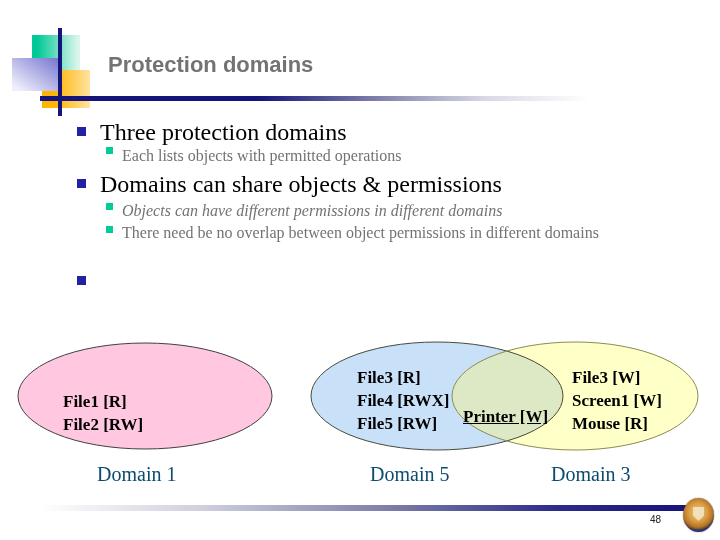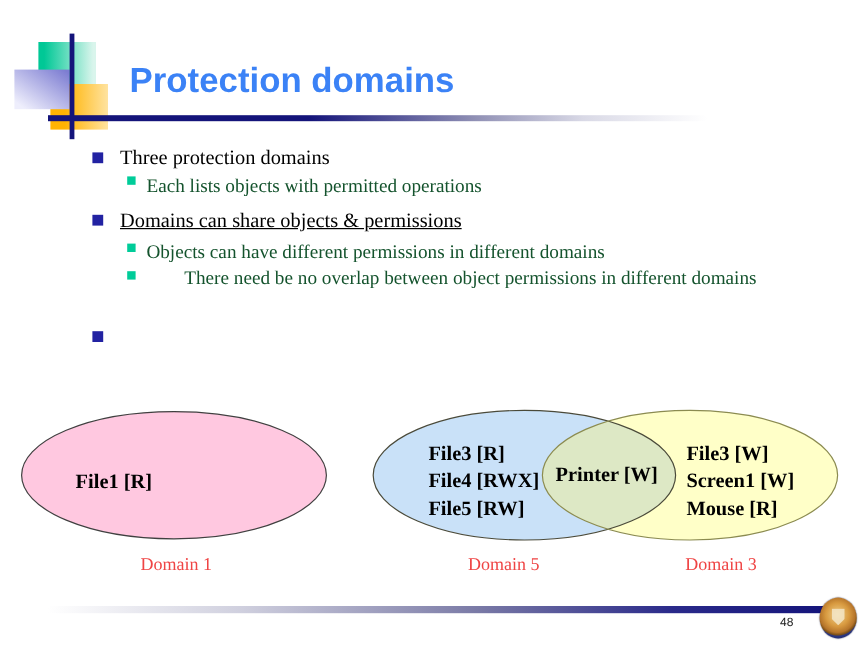--- a/index.html
+++ b/index.html
@@ -13,35 +13,35 @@
     background:linear-gradient(to right,#00c896 10%,#d9f5ec 95%);z-index:1;}
   .sq-orange{left:42px;top:70px;width:48px;height:38px;
     background:linear-gradient(to right,#ffb302 25%,#ffe3a0 100%);z-index:2;}
   .sq-purple{left:12px;top:58px;width:46px;height:33px;
     background:linear-gradient(to bottom left,#7d7dd2 5%,#eeeefc 90%);z-index:3;}
   .vline{position:absolute;left:58px;top:28px;width:4px;height:88px;background:#14147a;z-index:4;}
   .title-bar{position:absolute;left:40px;top:96px;width:572px;height:5px;z-index:4;
     background:linear-gradient(to right,#14147a 0%,#14147a 38%,#8f8fb4 62%,#d9d9e6 78%,rgba(255,255,255,0) 96%);}
   
   .slide-title{position:absolute;left:108px;top:52px;
-    font-family:"Liberation Sans",sans-serif;font-size:29px;font-weight:600;
-    color:#3b82f6;letter-spacing:0px;z-index:5;}
+    font-family:"Liberation Sans",sans-serif;font-size:22px;font-weight:600;
+    color:#737373;letter-spacing:0px;z-index:5;}
   
   .bullet-sq1{position:absolute;width:9px;height:9px;background:#2222a2;}
   .bullet-sq2{position:absolute;width:7px;height:7px;background:#00cc99;}
-  .l1text{position:absolute;left:100px;font-size:17px;color:#000;line-height:26px;}
-  .l2text{position:absolute;left:122px;font-size:16px;color:#14532d;line-height:24px;}
+  .l1text{position:absolute;left:100px;font-size:24px;color:#000;line-height:26px;}
+  .l2text{position:absolute;left:122px;font-size:16px;color:#737373;line-height:24px;}
   
   #venn-layer{position:absolute;left:0;top:330px;width:720px;height:145px;}
   .ftext{position:absolute;font-size:17px;font-weight:bold;color:#000;line-height:23px;white-space:nowrap;}
   .d1-items{left:63px;top:390px;}
   .d2-items{left:357px;top:366px;}
   .d3-items{left:572px;top:366px;}
-  .shared-item{left:463px;top:384px;}
-  .domain-label{position:absolute;top:463px;font-size:15px;color:#ef4444;white-space:nowrap;margin-left:20px;}
+  .shared-item{left:463px;top:405px;text-decoration:underline;}
+  .domain-label{position:absolute;top:463px;font-size:20px;color:#0c4a6e;white-space:nowrap;}
   .dl1{left:97px;} .dl2{left:370px;} .dl3{left:551px;text-align:center;}
   
   .footer-bar{position:absolute;left:40px;top:505px;width:650px;height:6px;
     background:linear-gradient(to right,rgba(255,255,255,0) 0%,#cfcfde 25%,#7a7aa6 55%,#2a2a8a 80%,#14147a 100%);}
   .page-number{position:absolute;left:650px;top:514px;font-family:"Liberation Sans",sans-serif;
     font-size:10px;color:#222;}
   .seal{position:absolute;left:683px;top:498px;width:31px;height:34px;border-radius:50%;
     background:radial-gradient(circle at 48% 42%,#f0cf8a 0%,#d89a40 38%,#b5742a 58%,#7a4f16 66%,#2a3580 70%,#131c57 100%);
     box-shadow:0 0 1px #0a0f35;}
   .seal-shield{position:absolute;left:10px;top:9px;width:11px;height:14px;background:#f3e6c8;
@@ -60,44 +60,45 @@
 
   <div class="slide-title">Protection domains</div>
 
   <div class="bullet-sq1" style="left:77px;top:127px;"></div>
   <div class="l1text" style="top:119px;">Three protection domains</div>
 
   <div class="bullet-sq2" style="left:106px;top:147px;"></div>
   <div class="l2text" style="top:144px;">Each lists objects with permitted operations</div>
 
   <div class="bullet-sq1" style="left:77px;top:179px;"></div>
-  <div class="l1text" style="top:171px;text-decoration:underline;">Domains can share objects &amp; permissions</div>
+  <div class="l1text" style="top:171px;">Domains can share objects &amp; permissions</div>
 
   <div class="bullet-sq2" style="left:106px;top:203px;"></div>
-  <div class="l2text" style="top:199px;">Objects can have different permissions in different domains</div>
+  <div class="l2text" style="top:199px;font-style:italic;">Objects can have different permissions in different domains</div>
 
   <div class="bullet-sq2" style="left:106px;top:226px;"></div>
-  <div class="l2text" style="top:221px;width:540px;text-align:center;">There need be no overlap between object permissions in different domains</div>
+  <div class="l2text" style="top:221px;width:540px;">There need be no overlap between object permissions in different domains</div>
 
   <div class="bullet-sq1" style="left:77px;top:276px;"></div>
 
   <svg id="venn-layer" viewBox="0 0 720 145" xmlns="http://www.w3.org/2000/svg" aria-hidden="true">
     <clipPath id="clipYellow">
         <ellipse cx="575" cy="66" rx="123" ry="54"></ellipse>
       </clipPath>
     <ellipse cx="145" cy="66" rx="127" ry="53" stroke="#404040" stroke-width="1" fill="#FFC8E0"></ellipse>
     <ellipse cx="437" cy="66" rx="126" ry="54" stroke="none" fill="#C9E1F8"></ellipse>
     <ellipse cx="575" cy="66" rx="123" ry="54" stroke="none" fill="#FFFFC8"></ellipse>
     <ellipse cx="437" cy="66" rx="126" ry="54" clip-path="url(#clipYellow)" fill="#DDE8C5"></ellipse>
     <ellipse cx="437" cy="66" rx="126" ry="54" fill="none" stroke="#4a4a3a" stroke-width="1"></ellipse>
     <ellipse cx="575" cy="66" rx="123" ry="54" fill="none" stroke="#8b8b50" stroke-width="1"></ellipse>
   </svg>
 
   <div class="ftext d1-items">
     <div>File1 [R]</div>
+    <div>File2 [RW]</div>
   </div>
 
   <div class="ftext d2-items">
     <div>File3 [R]</div>
     <div>File4 [RWX]</div>
     <div>File5 [RW]</div>
   </div>
 
   <div class="ftext shared-item">Printer [W]</div>
 

